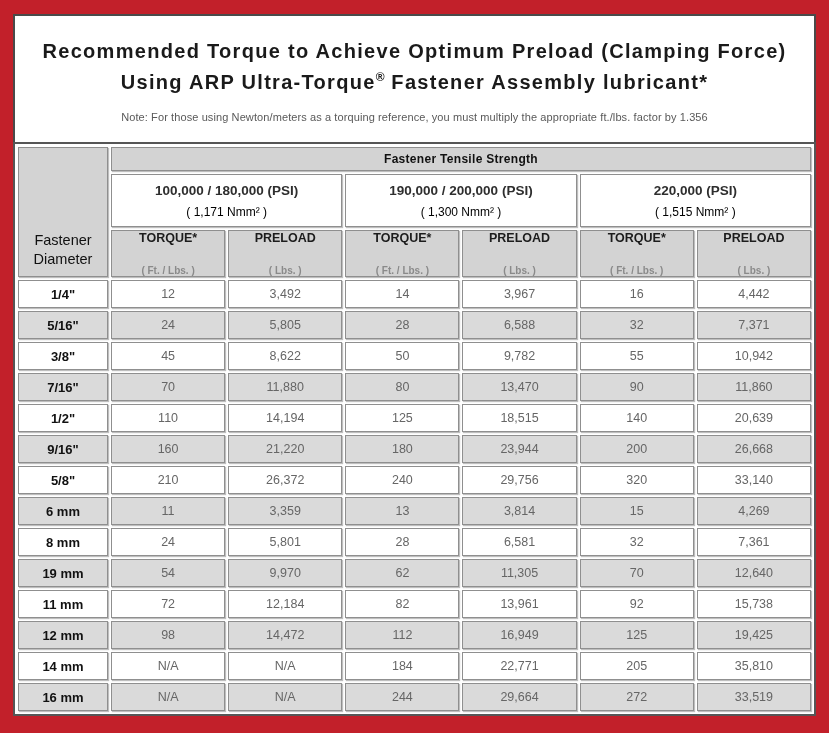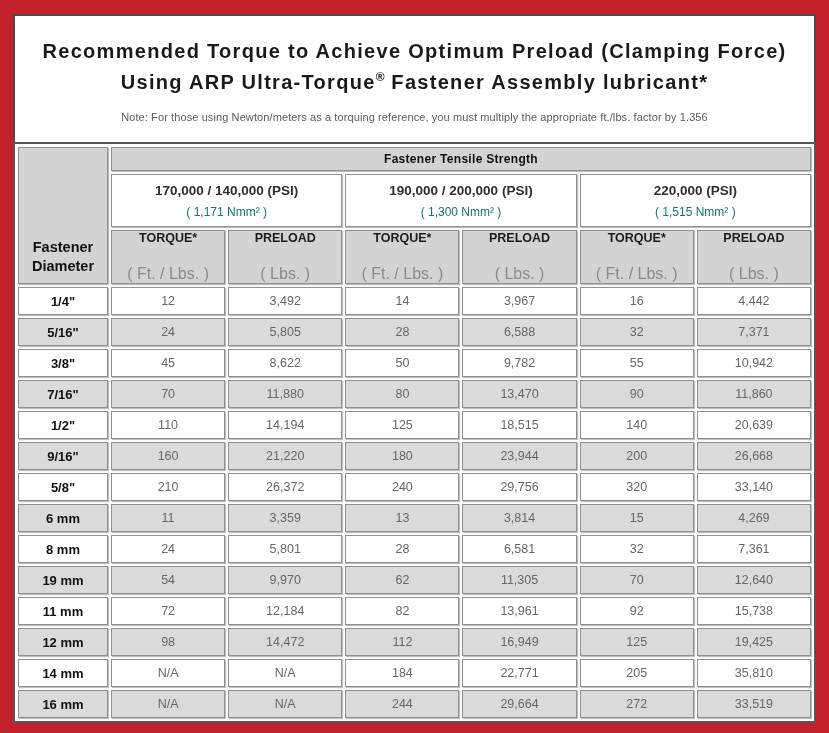--- a/index.html
+++ b/index.html
@@ -55,38 +55,38 @@
     vertical-align: middle;
     overflow: hidden;
   }
   .gray  { background: #d3d3d3; }
   .white { background: #ffffff; }
   .altrow td, .altrow th { background: #dadada; }
 
   .corner-cell {
     vertical-align: bottom !important;
     font-size: 14.5px;
-    font-weight: bold;
+    font-weight: normal;
     color: #111;
     line-height: 19px;
     padding-bottom: 7px;
   }
   .tensile-cell {
     height: 24px;
     font-size: 12px;
     font-weight: bold;
     color: #111;
     letter-spacing: 0.3px;
   }
   .psi-cell { height: 53px; }
   .psi-val  { font-size: 13.5px; font-weight: bold; color: #2e2e2e; }
-  .nmm-val  { font-size: 12px; font-weight: normal; color: #0f766e; margin-top: 7px; }
+  .nmm-val  { font-size: 12px; font-weight: normal; color: #000000; margin-top: 7px; }
   .sub-cell { height: 42px; }
   .sub-name { font-size: 12.5px; font-weight: bold; color: #1c1c1c; text-align: center; }
-  .sub-unit { font-size: 16px; font-weight: normal; color: #8a8a8a; margin-top: 20px; }
+  .sub-unit { font-size: 10px; font-weight: bold; color: #8a8a8a; margin-top: 20px; }
 
   .tbl tbody tr { height: 28px; }
   .diam-cell  { font-size: 13px; font-weight: bold; color: #111; background: #ffffff; }
   .value-cell { font-size: 12.5px; color: #666; background: #ffffff; }
 </style>
 </head>
 <body>
 
 <div class="frame">
 
@@ -109,21 +109,21 @@
     <thead>
       <tr>
         <th class="gray corner-cell" rowspan="3">
           <span>Fastener</span><br>
           <span>Diameter</span>
         </th>
         <th class="gray tensile-cell" colspan="6">Fastener Tensile Strength</th>
       </tr>
       <tr>
         <th class="white psi-cell" colspan="2">
-          <div class="psi-val">170,000 / 140,000 (PSI)</div>
+          <div class="psi-val">100,000 / 180,000 (PSI)</div>
           <div class="nmm-val">( 1,171 Nmm² )</div>
         </th>
         <th class="white psi-cell" colspan="2">
           <div class="psi-val">190,000 / 200,000 (PSI)</div>
           <div class="nmm-val">( 1,300 Nmm² )</div>
         </th>
         <th class="white psi-cell" colspan="2">
           <div class="psi-val">220,000 (PSI)</div>
           <div class="nmm-val">( 1,515 Nmm² )</div>
         </th>

